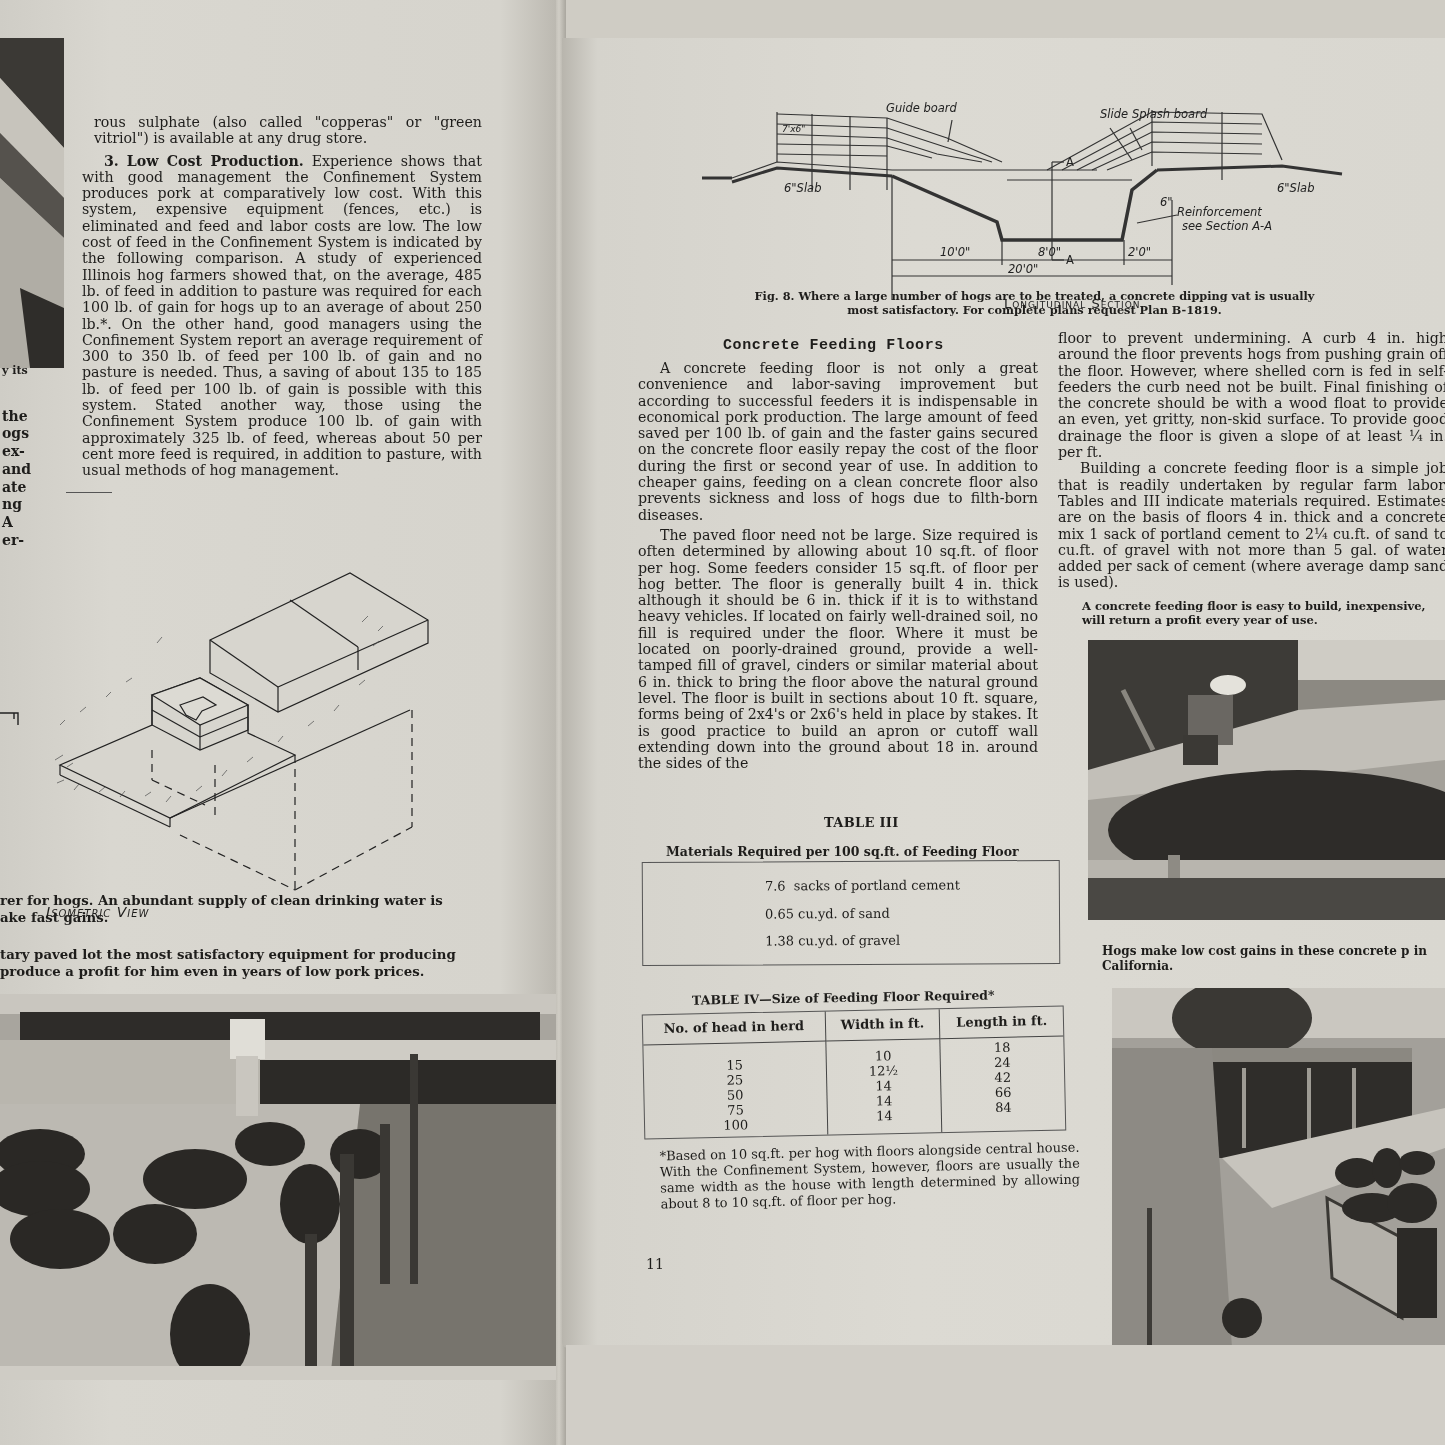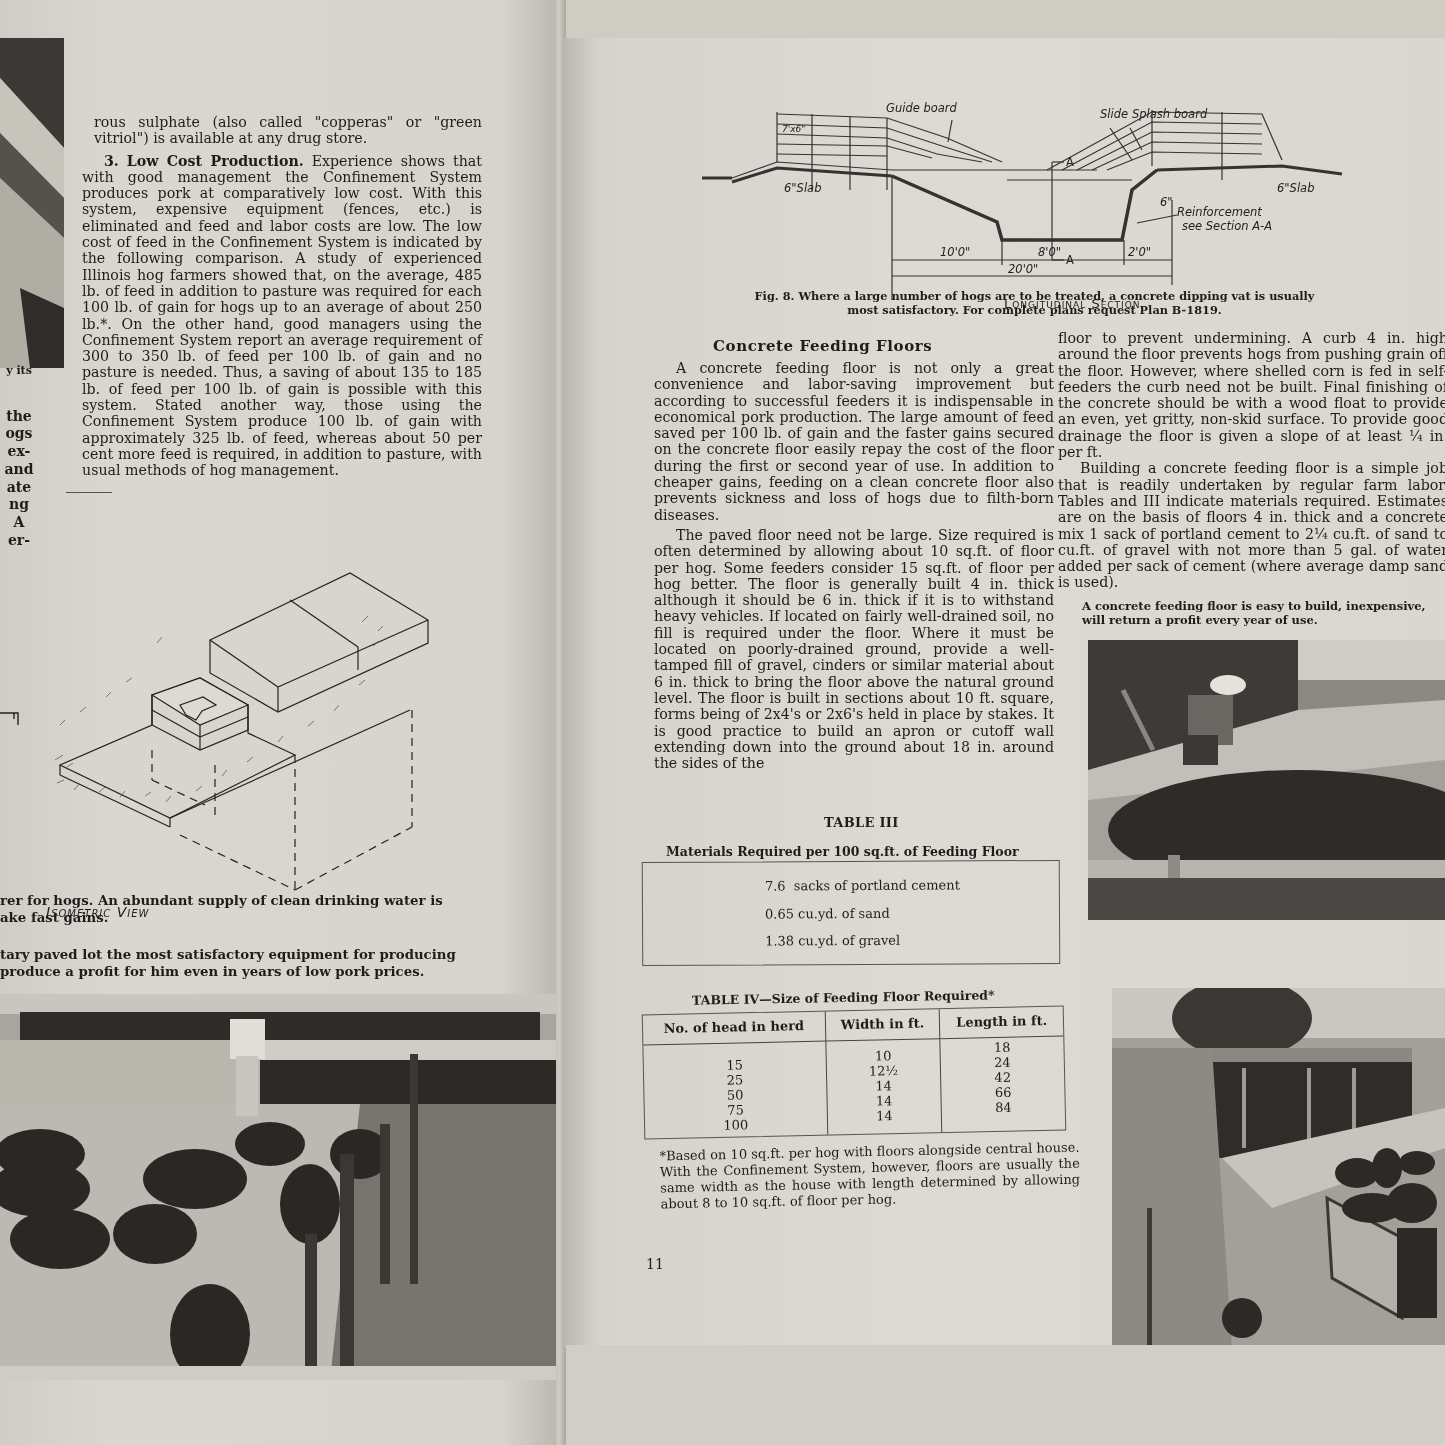--- a/index.html
+++ b/index.html
@@ -59,21 +59,21 @@
     <p class="indent" style="margin-top:6px;">
       <span class="bold">3.</span>
       <span class="bold">Low Cost Production.</span>
       <span>Experience shows that with good management the Confinement System produces pork at comparatively low cost. With this system, expensive equipment (fences, etc.) is eliminated and feed and labor costs are low. The low cost of feed in the Confinement System is indicated by the following comparison. A study of experienced Illinois hog farmers showed that, on the average, 485 lb. of feed in addition to pasture was required for each 100 lb. of gain for hogs up to an average of about 250 lb.*. On the other hand, good managers using the Confinement System report an average requirement of 300 to 350 lb. of feed per 100 lb. of gain and no pasture is needed. Thus, a saving of about 135 to 185 lb. of feed per 100 lb. of gain is possible with this system. Stated another way, those using the Confinement System produce 100 lb. of gain with approximately 325 lb. of feed, whereas about 50 per cent more feed is required, in addition to pasture, with usual methods of hog management.</span>
     </p>
   </div>
 
   <div style="position:absolute;left:66px;top:492px;width:46px;border-top:1px solid #555;"></div>
 
 
-  <div style="position:absolute;left:2px;top:362px;width:34px;font-size:14px;line-height:17.7px;text-align:center;font-weight:bold;">
+  <div style="position:absolute;left:2px;top:362px;width:34px;font-size:14px;line-height:17.7px;text-align:left;font-weight:bold;">
     <div style="font-size:11px;">y its</div>
     <div style="height:28px"></div>
     <div>the</div>
     <div>ogs</div>
     <div>ex-</div>
     <div>and</div>
     <div>ate</div>
     <div>ng</div>
     <div>A</div>
     <div>er-</div>
@@ -224,23 +224,23 @@
       <text x="306" y="173">20'0"</text>
       <text x="458" y="106">6"</text>
       <text x="364" y="66" font-style="normal">A</text>
       <text x="364" y="164" font-style="normal">A</text>
       <text x="302" y="208" font-size="13" font-style="normal" letter-spacing="1" font-variant="small-caps">Longitudinal Section</text>
     </g>
   </svg>
 
   <div class="caption" style="position:absolute;left:190px;top:252px;width:565px;font-size:11.3px;line-height:13.5px;text-align:center;">Fig. 8. Where a large number of hogs are to be treated, a concrete dipping vat is usually most satisfactory. For complete plans request Plan B-1819.</div>
 
-  <div class="heading" style="position:absolute;left:151px;top:299px;">Concrete Feeding Floors</div>
-
-  <div class="t" style="left:92px;top:322px;width:400px;">
+  <div class="heading" style="position:absolute;left:161px;top:299px;font-family:Liberation Mono, monospace;">Concrete Feeding Floors</div>
+
+  <div class="t" style="left:76px;top:322px;width:400px;">
     <p class="indent">A concrete feeding floor is not only a great convenience and labor-saving improvement but according to successful feeders it is indispensable in economical pork production. The large amount of feed saved per 100 lb. of gain and the faster gains secured on the concrete floor easily repay the cost of the floor during the first or second year of use. In addition to cheaper gains, feeding on a clean concrete floor also prevents sickness and loss of hogs due to filth-born diseases.</p>
     <p class="indent" style="margin-top:4px;">The paved floor need not be large. Size required is often determined by allowing about 10 sq.ft. of floor per hog. Some feeders consider 15 sq.ft. of floor per hog better. The floor is generally built 4 in. thick although it should be 6 in. thick if it is to withstand heavy vehicles. If located on fairly well-drained soil, no fill is required under the floor. Where it must be located on poorly-drained ground, provide a well-tamped fill of gravel, cinders or similar material about 6 in. thick to bring the floor above the natural ground level. The floor is built in sections about 10 ft. square, forms being of 2x4's or 2x6's held in place by stakes. It is good practice to build an apron or cutoff wall extending down into the ground about 18 in. around the sides of the</p>
   </div>
 
   <div class="t" style="left:496px;top:292px;width:390px;">
     <p>floor to prevent undermining. A curb 4 in. high around the floor prevents hogs from pushing grain off the floor. However, where shelled corn is fed in self-feeders the curb need not be built. Final finishing of the concrete should be with a wood float to provide an even, yet gritty, non-skid surface. To provide good drainage the floor is given a slope of at least ¼ in. per ft.</p>
     <p class="indent">Building a concrete feeding floor is a simple job that is readily undertaken by regular farm labor. Tables and III indicate materials required. Estimates are on the basis of floors 4 in. thick and a concrete mix 1 sack of portland cement to 2¼ cu.ft. of sand to cu.ft. of gravel with not more than 5 gal. of water added per sack of cement (where average damp sand is used).</p>
   </div>
 
   <div class="caption" style="position:absolute;left:520px;top:562px;width:370px;font-size:11.5px;line-height:13.5px;">A concrete feeding floor is easy to build, inexpensive, will return a profit every year of use.</div>
@@ -256,20 +256,21 @@
       <ellipse cx="140" cy="45" rx="18" ry="10" fill="#e4e2db"></ellipse>
       <rect x="100" y="55" width="45" height="50" fill="#6a6762"></rect>
       <rect x="95" y="95" width="35" height="30" fill="#3b3935"></rect>
       <line x1="35" y1="50" x2="65" y2="110" stroke="#8a8780" stroke-width="5"></line>
       <rect x="0" y="220" width="357" height="18" fill="#b8b5ae"></rect>
       <rect x="80" y="215" width="12" height="40" fill="#8e8b84"></rect>
       <rect x="0" y="238" width="357" height="42" fill="#4a4844"></rect>
     </svg>
   </div>
 
+  <div class="caption" style="position:absolute;left:540px;top:906px;width:340px;font-size:12px;line-height:15px;">Hogs make low cost gains in these concrete p in California.</div>
 
   <div class="photo" style="left:550px;top:950px;width:333px;height:360px;">
     <svg width="333" height="360" viewBox="0 0 333 360">
       <rect width="333" height="360" fill="#a3a09a"></rect>
       <rect x="0" y="0" width="333" height="50" fill="#cac7c0"></rect>
       <ellipse cx="130" cy="30" rx="70" ry="40" fill="#3a3834"></ellipse>
       <rect x="100" y="70" width="200" height="100" fill="#2f2d2a"></rect>
       <rect x="90" y="60" width="210" height="14" fill="#8b8881"></rect>
       <rect x="130" y="80" width="4" height="80" fill="#9e9b94"></rect>
       <rect x="195" y="80" width="4" height="80" fill="#9e9b94"></rect>

